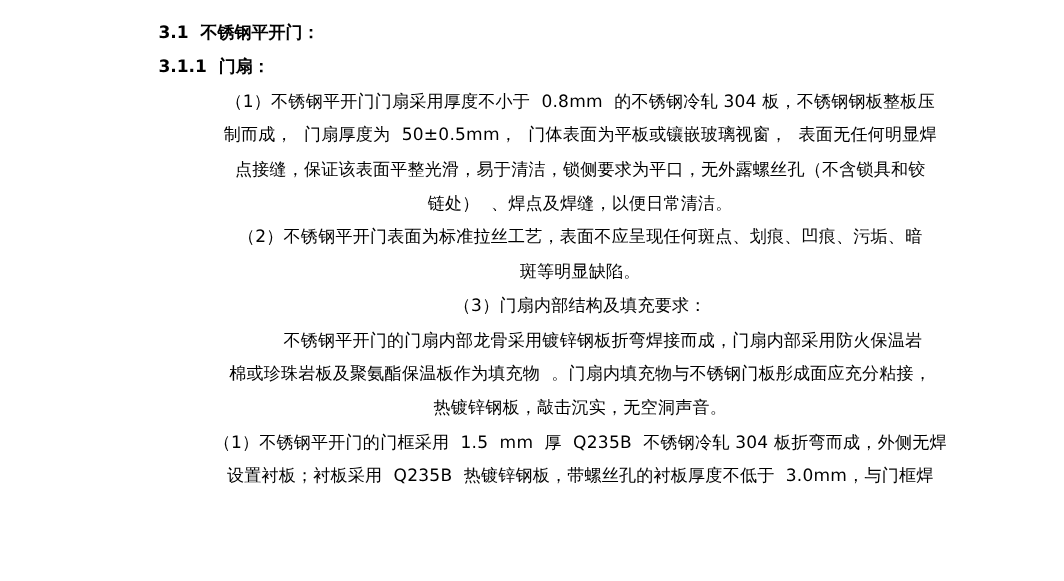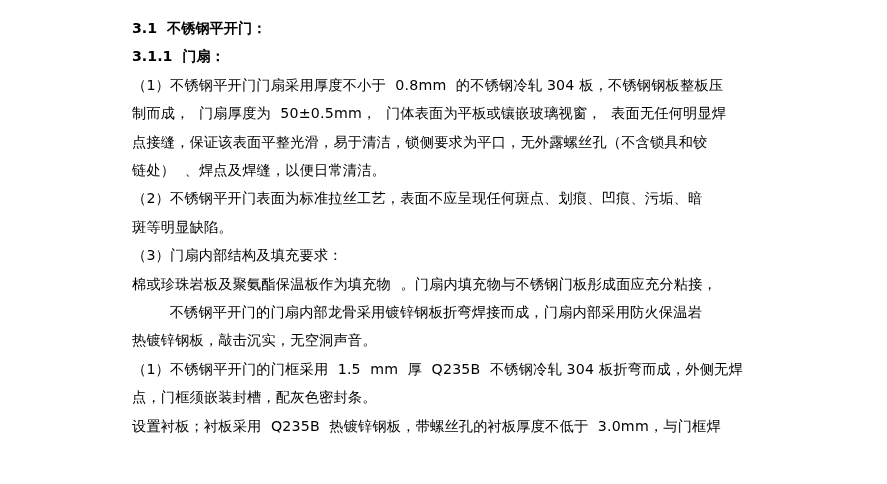--- a/index.html
+++ b/index.html
@@ -19,21 +19,21 @@
     width: 887px;
     height: 372px;
     box-sizing: border-box;
     padding: 14px 52px 0 132px;
   }
   .doc-line {
     font-size: 14.2px;
     line-height: 28.4px;
     letter-spacing: 0.2px;
     white-space: pre;
-    text-align: left;
+    text-align: center;
   }
   .heading {
     font-size: 14.2px;
     line-height: 28.4px;
     font-weight: bold;
     white-space: pre;
   }
   .block {
     margin: 0;
     padding: 0;
@@ -46,21 +46,20 @@
   <div class="block">
     <div class="heading">3.1  不锈钢平开门：</div>
     <div class="heading">3.1.1  门扇：</div>
     <div class="doc-line">（1）不锈钢平开门门扇采用厚度不小于  0.8mm  的不锈钢冷轧 304 板，不锈钢钢板整板压</div>
     <div class="doc-line">制而成，  门扇厚度为  50±0.5mm，  门体表面为平板或镶嵌玻璃视窗，  表面无任何明显焊</div>
     <div class="doc-line">点接缝，保证该表面平整光滑，易于清洁，锁侧要求为平口，无外露螺丝孔（不含锁具和铰</div>
     <div class="doc-line">链处）  、焊点及焊缝，以便日常清洁。</div>
     <div class="doc-line">（2）不锈钢平开门表面为标准拉丝工艺，表面不应呈现任何斑点、划痕、凹痕、污垢、暗</div>
     <div class="doc-line">斑等明显缺陷。</div>
     <div class="doc-line">（3）门扇内部结构及填充要求：</div>
+    <div class="doc-line">        不锈钢平开门的门扇内部龙骨采用镀锌钢板折弯焊接而成，门扇内部采用防火保温岩</div>
     <div class="doc-line">棉或珍珠岩板及聚氨酯保温板作为填充物  。门扇内填充物与不锈钢门板彤成面应充分粘接，</div>
-    <div class="doc-line">        不锈钢平开门的门扇内部龙骨采用镀锌钢板折弯焊接而成，门扇内部采用防火保温岩</div>
     <div class="doc-line">热镀锌钢板，敲击沉实，无空洞声音。</div>
     <div class="doc-line">（1）不锈钢平开门的门框采用  1.5  mm  厚  Q235B  不锈钢冷轧 304 板折弯而成，外侧无焊</div>
-    <div class="doc-line">点，门框须嵌装封槽，配灰色密封条。</div>
     <div class="doc-line">设置衬板；衬板采用  Q235B  热镀锌钢板，带螺丝孔的衬板厚度不低于  3.0mm，与门框焊</div>
 
   </div>
 </div>
 
 </body></html>

